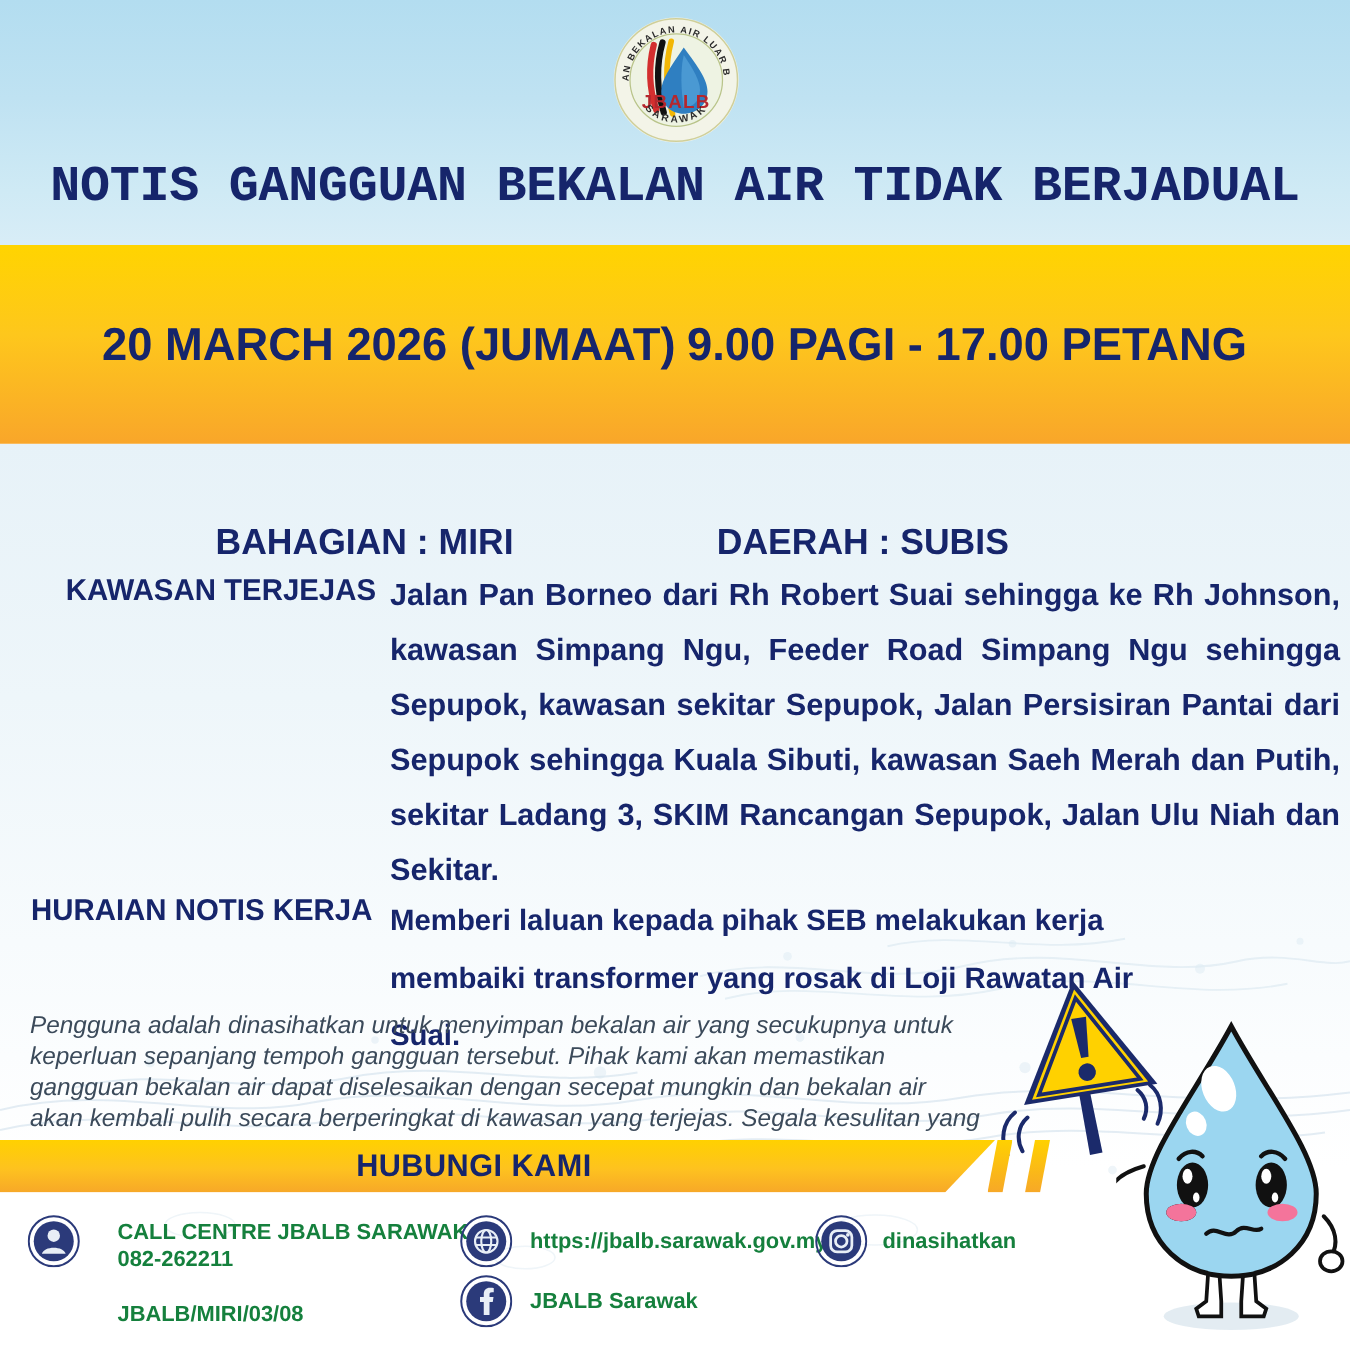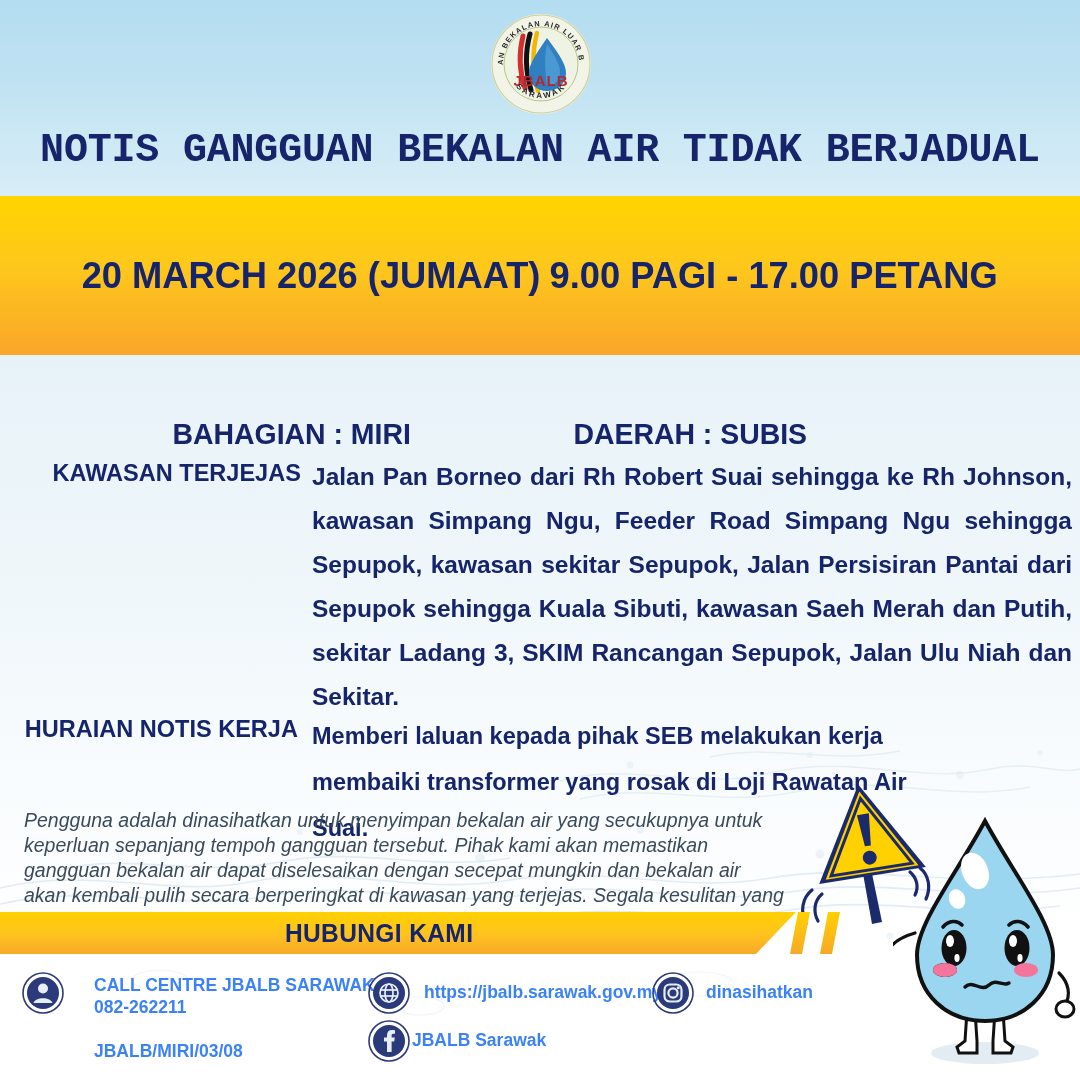--- a/index.html
+++ b/index.html
@@ -217,30 +217,30 @@
   }
   .c-icon {
     position: absolute;
     width: 42px; height: 42px;
   }
   .c-text {
     position: absolute;
     font-family: "Liberation Sans Narrow", "Liberation Sans", sans-serif;
     font-size: 17.5px;
     font-weight: bold;
-    color: #3b82f6;
+    color: #15803d;
     line-height: 22px;
     white-space: pre-line;
   }
   .c-phone-icon { left: 22px; top: 10px; }
   .c-phone-text { left: 94px; top: 12px; }
   .c-web-icon   { left: 368px; top: 10px; }
   .c-web-text   { left: 424px; top: 19px; }
   .c-fb-icon    { left: 368px; top: 58px; }
-  .c-fb-text    { left: 412px; top: 67px; text-align: center; }
+  .c-fb-text    { left: 424px; top: 67px; text-align: center; }
   .c-ig-icon    { left: 652px; top: 10px; }
   .c-ig-text    { left: 706px; top: 19px; }
   .c-ref        { left: 94px; top: 78px; }
 
   
   .mascot {
     position: absolute;
     left: 893px; top: 815px;
     width: 185px; height: 265px;
   }

